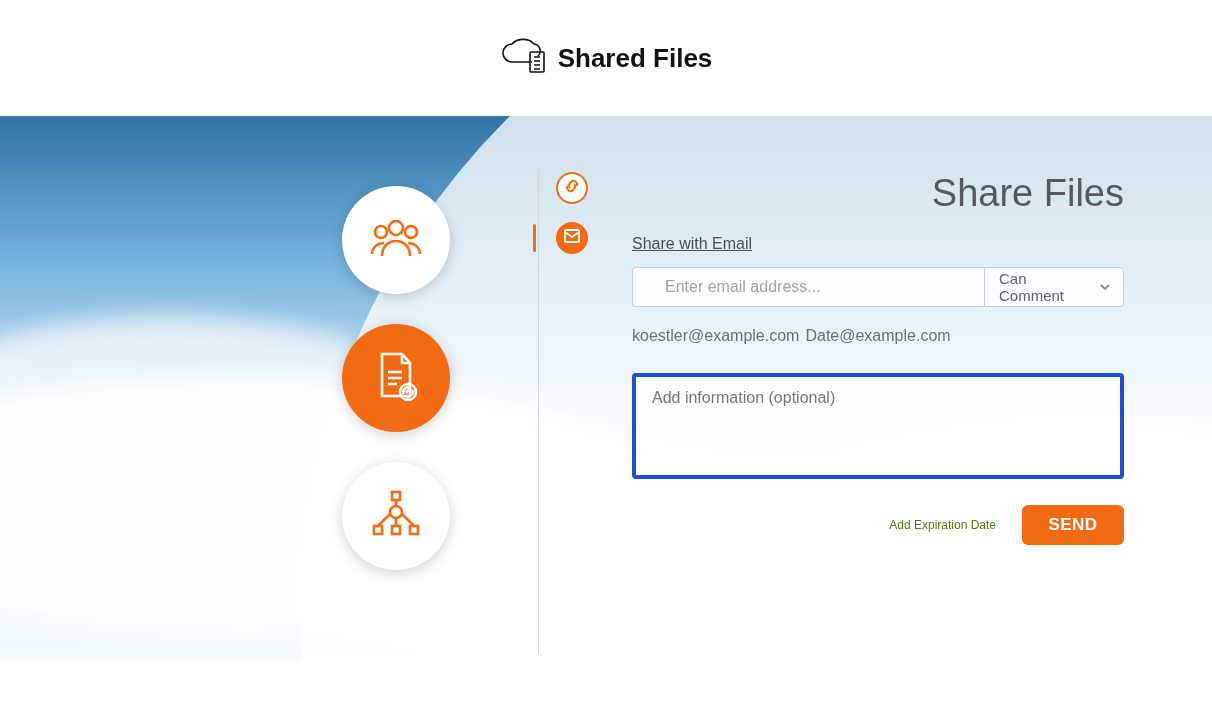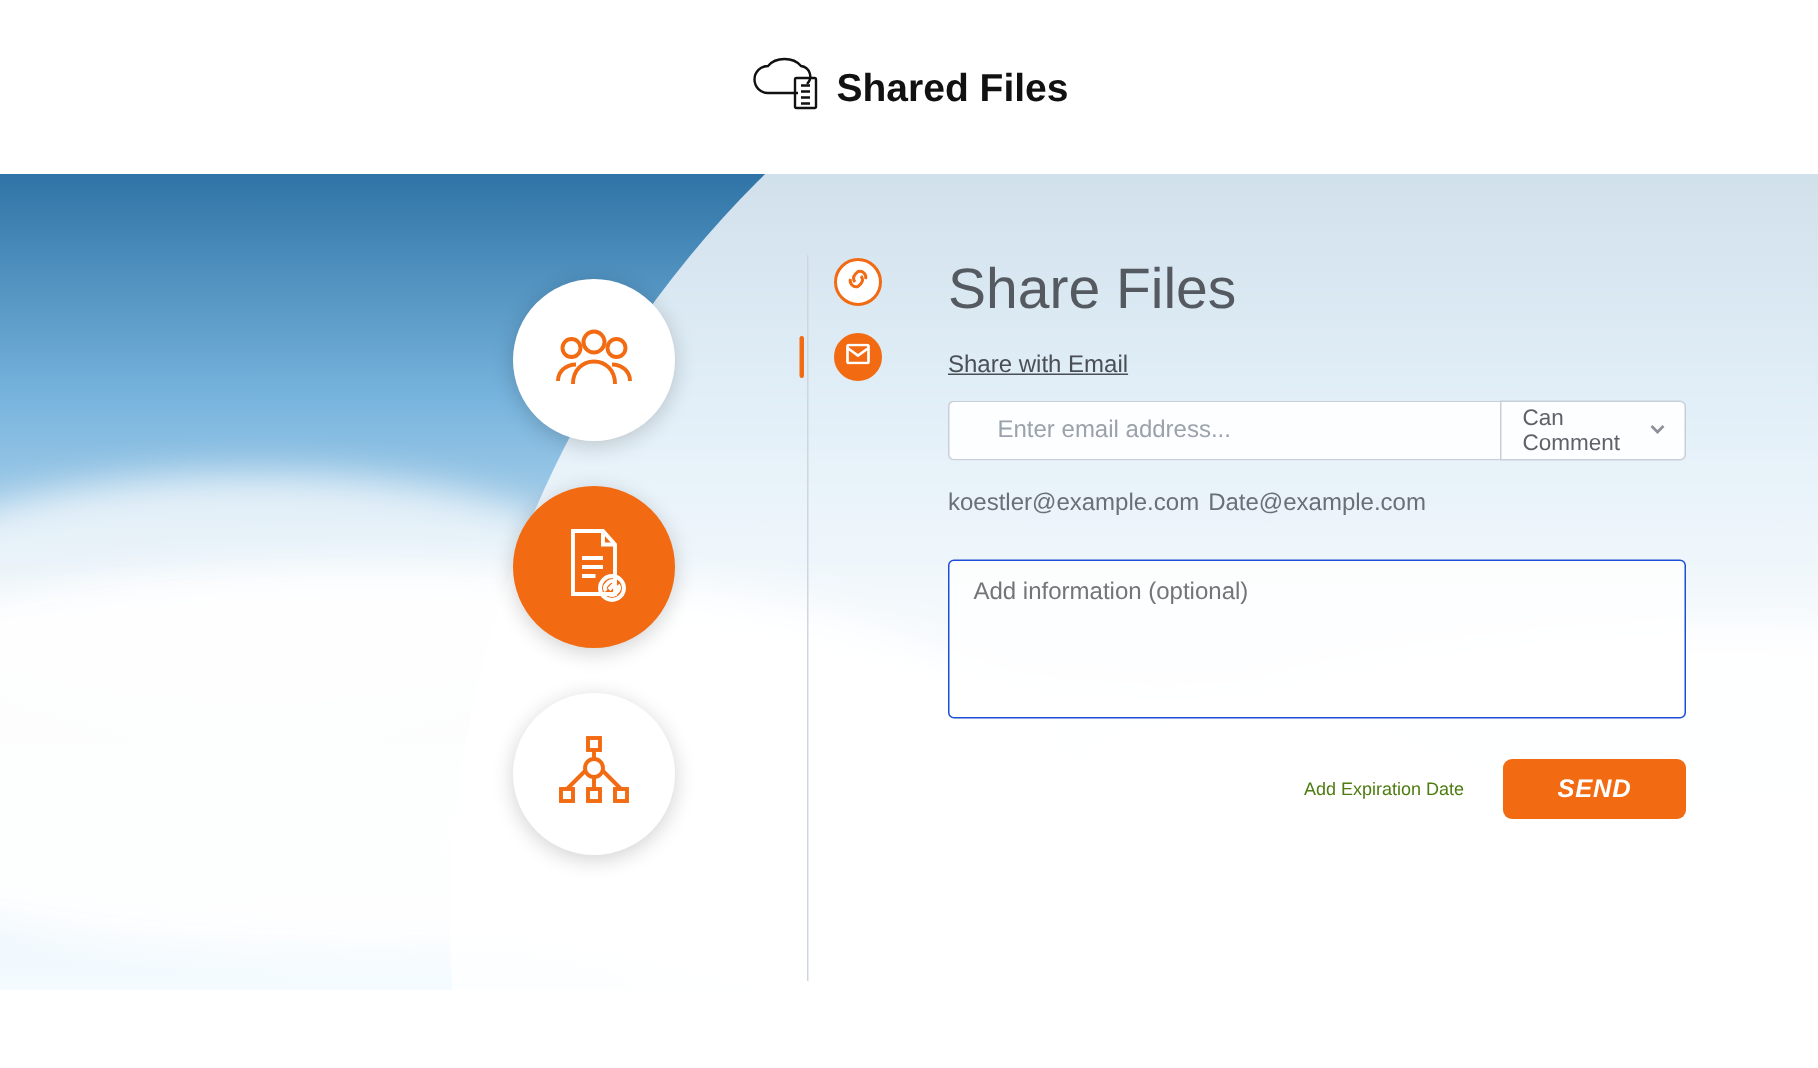--- a/index.html
+++ b/index.html
@@ -97,76 +97,75 @@
     position: absolute; left: 533px; top: 108px; width: 3px; height: 28px;
     background: #f26a11; border-radius: 2px;
   }
 
   
   .form {
     position: absolute;
     left: 632px; top: 56px;
     width: 492px;
   }
-  .form h1 { font-size: 38px; font-weight: 400; color: #555a60; margin-bottom: 20px; }
+  .form h1 { font-size: 38px; font-weight: 400; color: #555a60; margin-bottom: 20px; text-align: right; }
   .form .sub { font-size: 16px; color: #4a4f55; margin-bottom: 14px; text-decoration: underline; }
   .row1 { display: flex; width: 100%; }
   .email-input {
     flex: 1;
     height: 40px;
     border: 1px solid #c9cfd6;
     border-right: none;
     border-radius: 4px 0 0 4px;
     padding: 0 32px;
     font-size: 16px;
     color: #333;
     background: rgba(255,255,255,.9);
   }
   .email-input::placeholder { color: #9aa2ab; }
   .perm-select {
-    width: 124px; height: 40px;
+    width: 140px; height: 40px;
     border: 1px solid #c9cfd6;
     border-radius: 0 4px 4px 0;
     background: rgba(255,255,255,.9);
     display: flex; align-items: center; justify-content: space-between;
     padding: 0 12px 0 14px;
     font-size: 15px; color: #5d6268;
     cursor: pointer;
   }
   .perm-select .chev { margin-left: 8px; }
 
   .recipients { margin-top: 20px; display: flex; flex-direction: row; gap: 6px; }
   .recipients span { font-size: 16px; color: #6a7079; }
 
   .message-box {
     margin-top: 28px;
     width: 100%;
     height: 106px;
-    border: 1px solid #1d4ed8;
+    border: 4px solid #1d4ed8;
     border-radius: 4px;
     background: rgba(255,255,255,.8);
     padding: 12px 16px;
     font-size: 16px;
     color: #9aa2ab;
     resize: none;
     font-family: inherit;
   }
 
   .form-footer {
     margin-top: 22px;
     display: flex; align-items: center; justify-content: flex-end; gap: 26px;
   }
   .exp-link { font-size: 12px; color: #4d7c0f; cursor: pointer; }
   .send-btn {
-    width: 122px; height: 40px;
+    width: 102px; height: 40px;
     background: #f26a11;
     border: none; border-radius: 6px;
     color: #fff; font-size: 17px; font-weight: 600; letter-spacing: .5px;
     cursor: pointer;
-    font-style: italic;
   }
 </style>
 </head>
 <body>
 
 <div class="header">
   <span>
     <svg width="48" height="40" viewBox="0 0 48 40" fill="none" stroke="#111" stroke-width="1.6">
       <path d="M32 26 H12 a9 9 0 0 1 0-18 a13 10 0 0 1 22 0 a7 7 0 0 1 4 12"></path>
       <rect x="30" y="16" width="14" height="20" rx="1"></rect>

